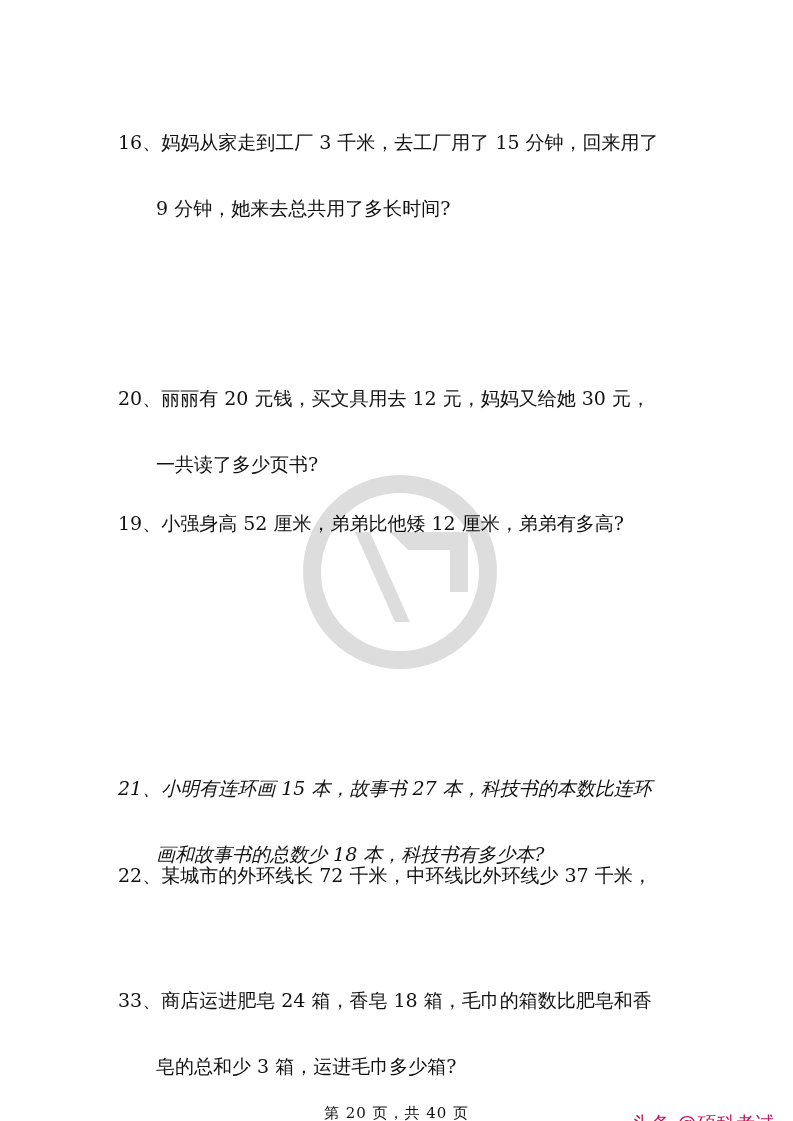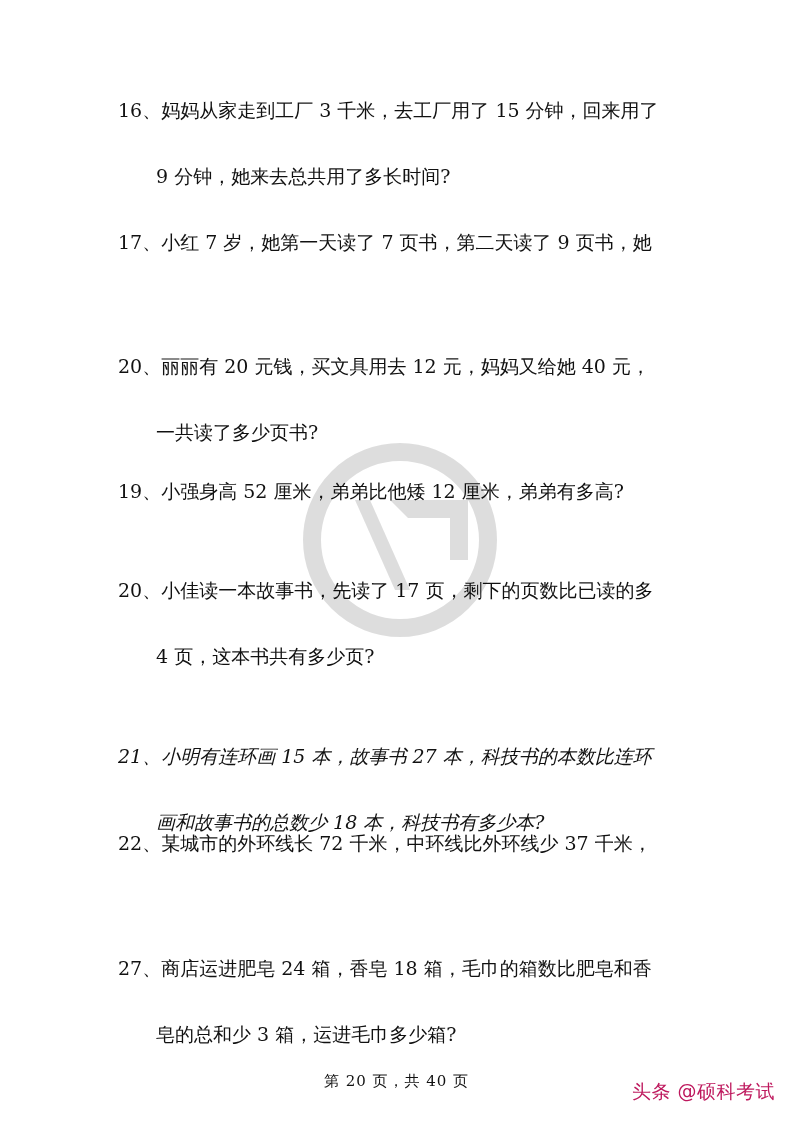--- a/index.html
+++ b/index.html
@@ -1,21 +1,21 @@
 <!DOCTYPE html>
 <html><head>
 <meta charset="utf-8">
 <style>
   html, body { margin: 0; padding: 0; background: #ffffff; }
   body {
     width: 793px; height: 1121px; position: relative; overflow: hidden;
     font-family: "DejaVu Serif", "Liberation Serif", serif;
     color: #111111;
   }
-  .page { position: absolute; inset: 0; }
+  .page { position: absolute; inset: 0; margin-top: 32px; }
   .problem { position: absolute; left: 118px; width: 580px; font-size: 19px; line-height: 66px; }
   .problem .line1 { display: block; white-space: nowrap; }
   .problem .line2 { display: block; padding-left: 38px; white-space: nowrap; }
   .watermark {
     position: absolute; left: 300px; top: 440px; width: 200px; height: 200px;
     opacity: 0.13; pointer-events: none;
   }
   .footer-page {
     position: absolute; left: 0; width: 793px; top: 1072px; text-align: center;
     font-size: 15px; letter-spacing: 1px;
@@ -29,48 +29,43 @@
 <body>
 
 <div class="page">
 
   <div class="problem" style="top:77px;">
     <span class="line1"><span>16、</span><span>妈妈从家走到工厂 3 千米，去工厂用了 15 分钟，回来用了</span></span>
     <span class="line2">9 分钟，她来去总共用了多长时间?</span>
   </div>
 
   <div class="problem" style="top:209px;">
-    <span class="line1"><span>17、</span><span>小红 7 岁，她第一天读了 7 页书，第二天读了 9 页书，她</span></span>
   </div>
 
   <div class="problem" style="top:333px;">
-    <span class="line1"><span>20、</span><span>丽丽有 20 元钱，买文具用去 12 元，妈妈又给她 40 元，</span></span>
+    <span class="line1"><span>20、</span><span>丽丽有 20 元钱，买文具用去 12 元，妈妈又给她 30 元，</span></span>
     <span class="line2">一共读了多少页书?</span>
   </div>
 
   <div class="problem" style="top:458px;">
     <span class="line1"><span>19、</span><span>小强身高 52 厘米，弟弟比他矮 12 厘米，弟弟有多高?</span></span>
   </div>
 
-  <div class="problem" style="top:557px;">
-    <span class="line1"><span>20、</span><span>小佳读一本故事书，先读了 17 页，剩下的页数比已读的多</span></span>
-    <span class="line2">4 页，这本书共有多少页?</span>
-  </div>
 
   <div class="problem" style="top:723px;font-style:italic;">
     <span class="line1"><span>21、</span><span>小明有连环画 15 本，故事书 27 本，科技书的本数比连环</span></span>
     <span class="line2">画和故事书的总数少 18 本，科技书有多少本?</span>
   </div>
 
   <div class="problem" style="top:810px;">
     <span class="line1"><span>22、</span><span>某城市的外环线长 72 千米，中环线比外环线少 37 千米，</span></span>
   </div>
 
   <div class="problem" style="top:935px;">
-    <span class="line1"><span>27、</span><span>商店运进肥皂 24 箱，香皂 18 箱，毛巾的箱数比肥皂和香</span></span>
+    <span class="line1"><span>33、</span><span>商店运进肥皂 24 箱，香皂 18 箱，毛巾的箱数比肥皂和香</span></span>
     <span class="line2">皂的总和少 3 箱，运进毛巾多少箱?</span>
   </div>
 
   <div class="watermark">
     <svg width="200" height="200" viewBox="0 0 200 200">
       <circle cx="100" cy="100" r="88" fill="none" stroke="#000" stroke-width="18"></circle>
       <path d="M55 60 L95 150 L110 150 L70 60 Z" fill="#000"></path>
       <path d="M90 60 L150 60 L150 78 L108 78 Z" fill="#000"></path>
       <path d="M150 60 L168 60 L168 120 L150 120 Z" fill="#000"></path>
     </svg>

